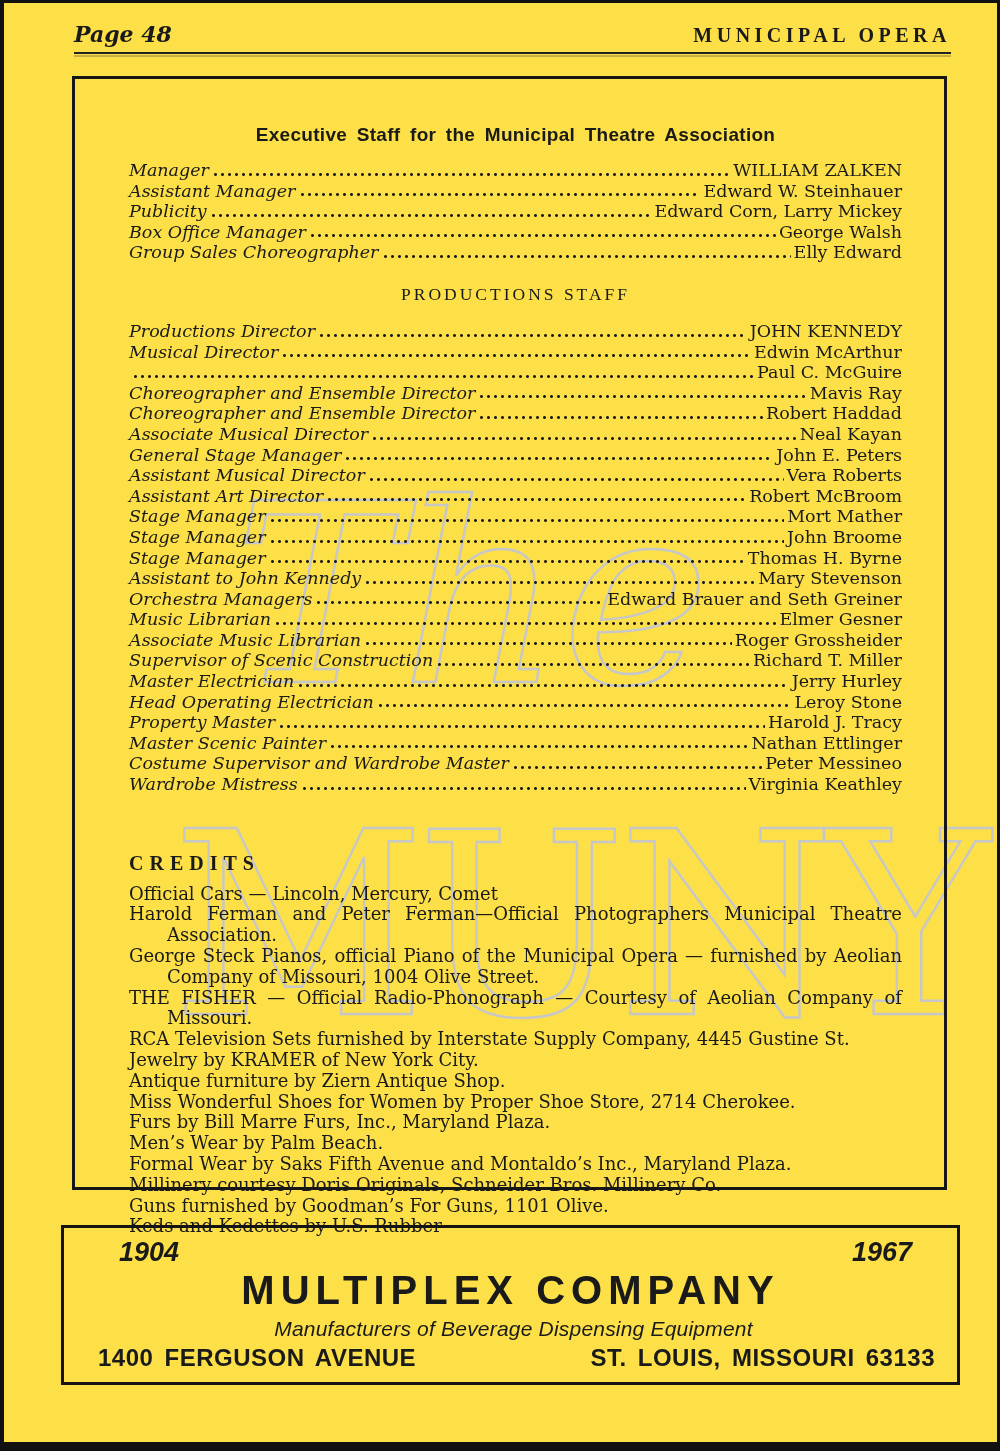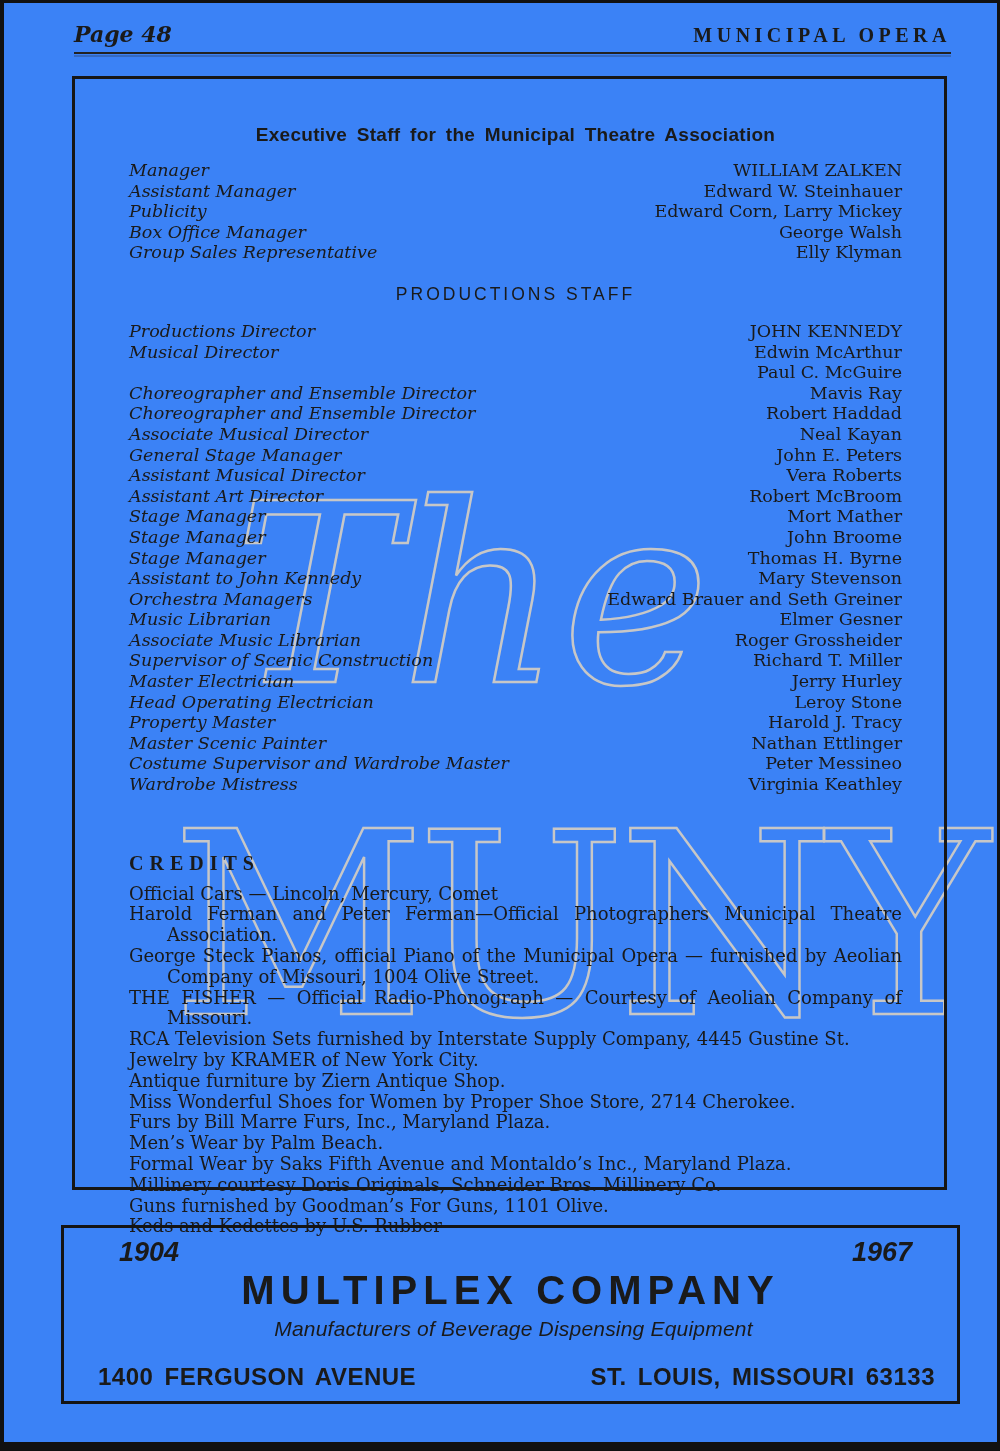--- a/index.html
+++ b/index.html
@@ -5,21 +5,21 @@
   * { margin:0; padding:0; box-sizing:border-box; }
   html,body { width:1000px; height:1451px; }
   body {
     position:relative;
     background:#e9e8e4;
     font-family:"DejaVu Serif", serif;
     color:#1a1a1a;
   }
   .page {
     position:absolute; inset:0;
-    background:#3b82f6;
+    background:#fde047;
     border:3px solid #111;
     border-left-width:4px;
     border-bottom-width:9px;
     overflow:hidden;
   }
   
   .header {
     position:absolute; left:70px; right:46px; top:18px;
     display:flex; justify-content:space-between; align-items:baseline;
   }
@@ -59,26 +59,26 @@
   }
   .exec-heading {
     margin-top:44px; text-align:center;
     font-family:"Liberation Sans", sans-serif;
     font-weight:bold; font-size:19px; line-height:24px;
     word-spacing:4px; letter-spacing:0.3px;
   }
   .staff-list.exec { margin-top:13px; }
   .prod-heading {
     margin-top:20px; text-align:center;
-    font-family:Liberation Sans, sans-serif;
+    font-family:Liberation Serif, serif;
     font-weight:400; font-size:17.5px; line-height:22px;
     letter-spacing:3px;
   }
   .staff-list.prod { margin-top:16px; }
-  .srow { display:flex;align-items:flex-end; }
+  .srow { display:flex; }
   .srow .role {
     font-style:italic; white-space:nowrap;
     font-size:17.5px; line-height:20.6px;
   }
   .srow .dots {
     flex:1; margin:0 3px; min-width:16px;
     background-image:radial-gradient(circle, #1c1c1c 1.25px, transparent 1.6px);
     background-size:7px 7px; background-repeat:repeat-x;
     background-position:left calc(100% - 3px);
   }
@@ -90,21 +90,21 @@
     letter-spacing:6px;
   }
   .credits-list { margin-top:9px; }
   .credit-line {
     font-size:18px; line-height:20.8px;
     padding-left:38px; text-indent:-38px;
     text-align:justify;
   }
   
   .ad-box {
-    position:absolute; left:57px; top:1222px; width:899px; height:179px;
+    position:absolute; left:57px; top:1222px; width:899px; height:160px;
     border:3px solid #141414;
     font-family:"Liberation Sans", sans-serif;
     z-index:2; background:transparent;
   }
   .ad-years {
     position:absolute; left:55px; right:45px; top:9px;
     display:flex; justify-content:space-between;
     font-weight:bold; font-style:italic; font-size:27px;
   }
   .ad-company {
@@ -158,23 +158,23 @@
           <span class="role">Publicity</span>
           <span class="dots"></span>
           <span class="name">Edward Corn, Larry Mickey</span>
         </div>
       <div class="srow">
           <span class="role">Box Office Manager</span>
           <span class="dots"></span>
           <span class="name">George Walsh</span>
         </div>
       <div class="srow">
-          <span class="role">Group Sales Representative</span>
-          <span class="dots"></span>
-          <span class="name">Elly Klyman</span>
+          <span class="role">Group Sales Choreographer</span>
+          <span class="dots"></span>
+          <span class="name">Elly Edward</span>
         </div>
     </div>
 
     <div class="prod-heading">PRODUCTIONS STAFF</div>
 
     <div class="staff-list prod">
       <div class="srow">
           <span class="role">Productions Director</span>
           <span class="dots"></span>
           <span class="name">JOHN KENNEDY</span>

